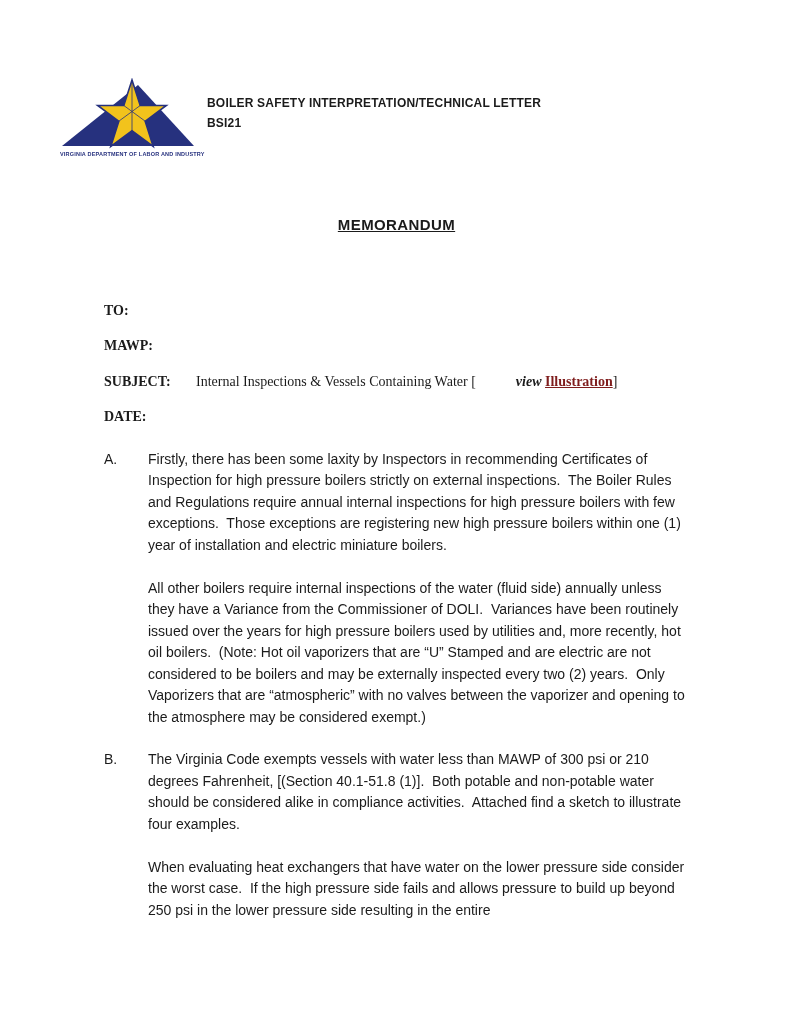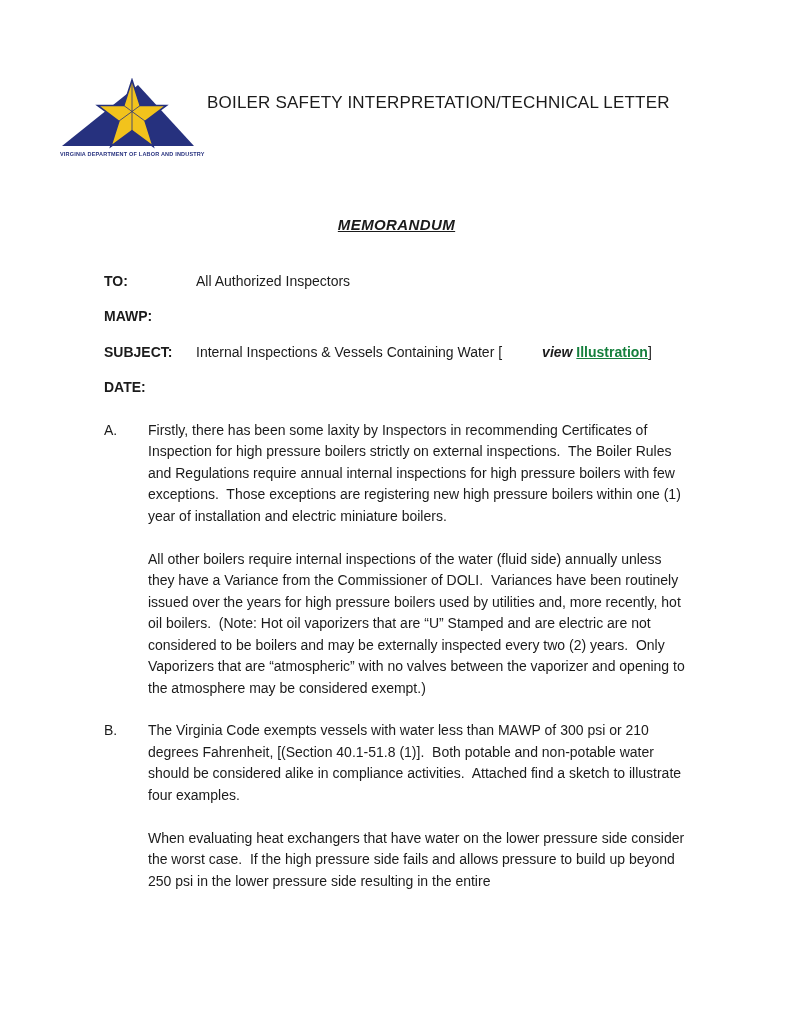--- a/index.html
+++ b/index.html
@@ -38,41 +38,41 @@
   .logo-org-name {
     font-size: 5.5px;
     line-height: 7px;
     font-weight: bold;
     color: #26317e;
     letter-spacing: 0.2px;
     white-space: nowrap;
     margin-top: 1px;
   }
   .title-block {
-    font-weight: normal;
-    font-size: 17px;
+    font-weight: bold;
+    font-size: 12px;
     line-height: 20px;
     padding-top: 15px;
     letter-spacing: 0.2px;
   }
 
   
   .memo-heading {
     text-align: center;
     font-weight: bold;
     font-size: 15px;
     letter-spacing: 0.4px;
     text-decoration: underline;
     margin-top: 56px;
-    font-style: italic;
   }
 
   
   .fields {
-    margin-top: 35px;
+    margin-top: 64px;
+    font-family: Liberation Serif, serif;
   }
   .field-row {
     display: flex;
     margin-bottom: 14px;
   }
   .field-label {
     flex: 0 0 92px;
     font-weight: bold;
   }
   .field-value { flex: 1 1 auto; }
@@ -116,39 +116,39 @@
     <div class="logo-block">
       <svg width="136" height="72" viewBox="0 0 136 72">
         <polygon points="2,68 78,7 134,68" fill="#26317e"></polygon>
         <polygon points="72,2 80.2,27.5 106.3,27.5 85.2,43.2 93.2,68.5 72,52.8 50.8,68.5 58.8,43.2 37.7,27.5 63.8,27.5" stroke-width="1.6" stroke="#26317e" fill="#f2c31c"></polygon>
         <path d="M72 2 L72 52.8 M63.8 27.5 L85.2 43.2 M80.2 27.5 L58.8 43.2" stroke="#26317e" stroke-width="1" fill="none" opacity="0.8"></path>
       </svg>
       <div class="logo-org-name">VIRGINIA DEPARTMENT OF LABOR AND INDUSTRY</div>
     </div>
     <div class="title-block">
       <div>BOILER SAFETY INTERPRETATION/TECHNICAL LETTER</div>
+      <div>BSI21</div>
     </div>
   </header>
 
   <div class="memo-heading">MEMORANDUM</div>
 
   <div class="fields">
 
     <div class="field-row">
       <div class="field-label">TO:</div>
-      <div class="field-value">All Authorized Inspectors</div>
     </div>
 
     <div class="field-row">
       <div class="field-label">MAWP:</div>
     </div>
 
     <div class="field-row">
       <div class="field-label">SUBJECT:</div>
-      <div class="field-value"><span>Internal Inspections &amp; Vessels Containing Water [</span><span class="subject-view">view</span> <a class="subject-link" id="illustration-link" href="#" style="color: #15803d;">Illustration</a><span>]</span></div>
+      <div class="field-value"><span>Internal Inspections &amp; Vessels Containing Water [</span><span class="subject-view">view</span> <a class="subject-link" id="illustration-link" href="#" style="color: #7f1d1d;">Illustration</a><span>]</span></div>
     </div>
 
     <div class="field-row">
       <div class="field-label">DATE:</div>
     </div>
 
   </div>
 
 
   <div class="list-item">

